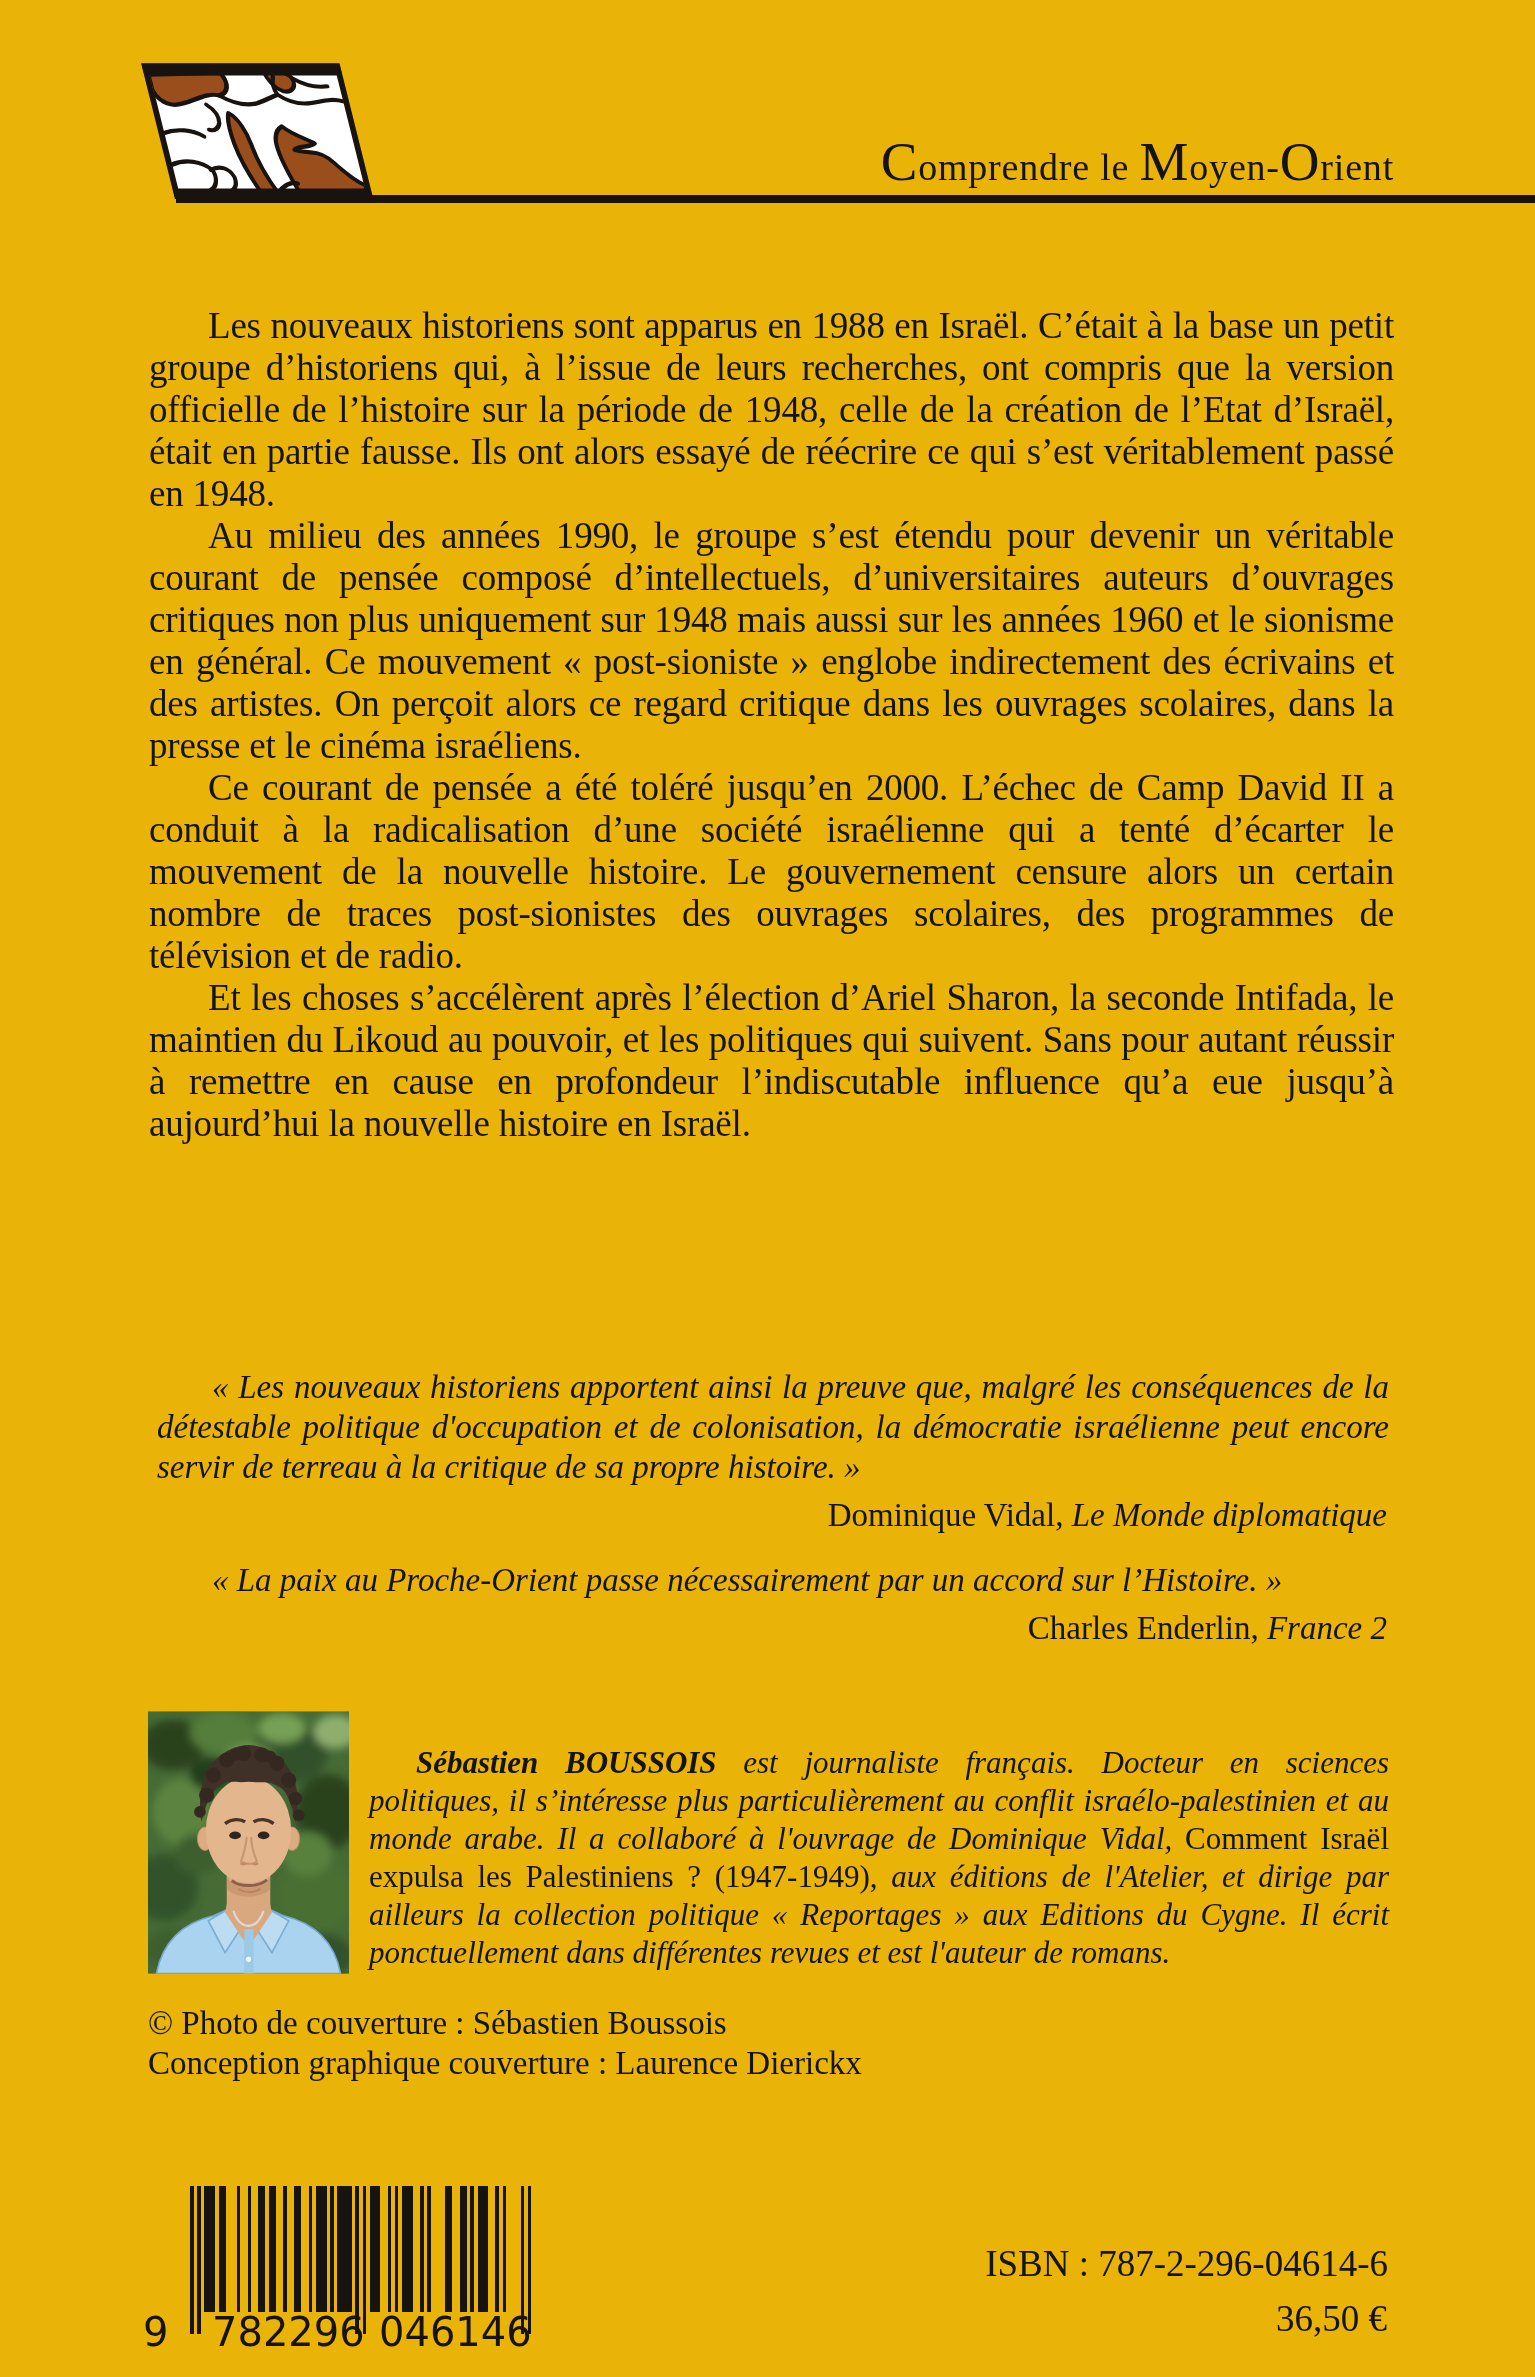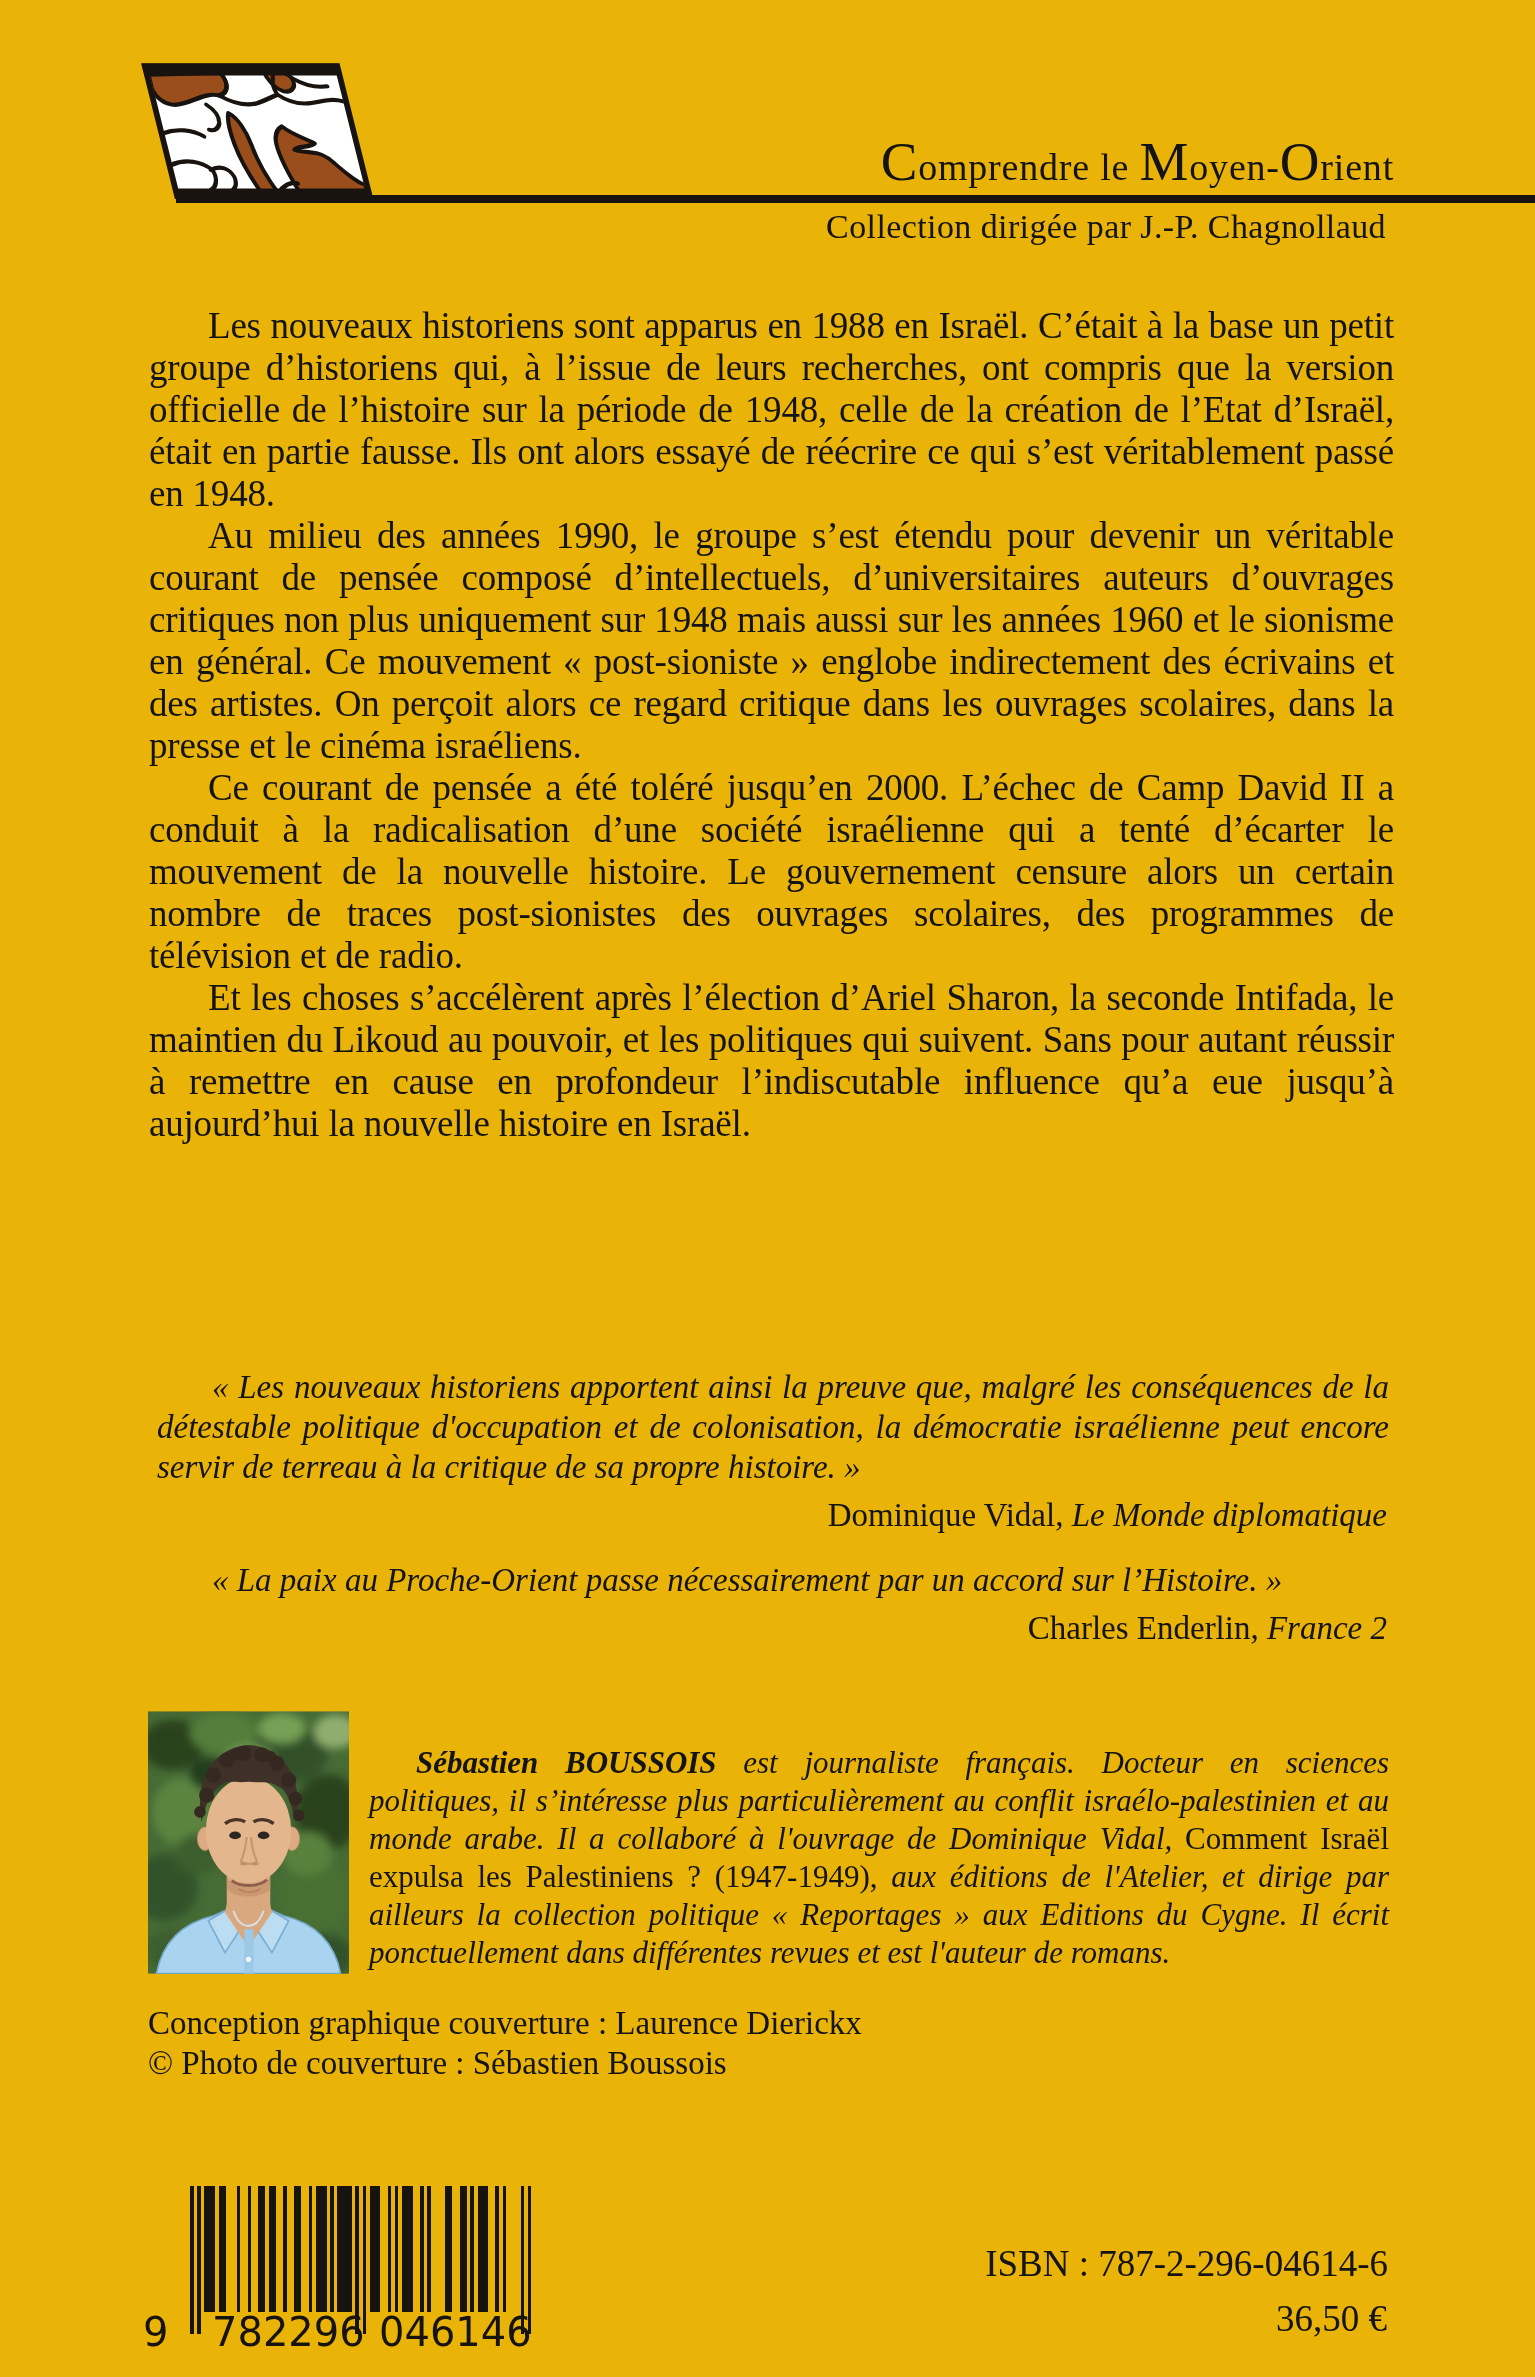--- a/index.html
+++ b/index.html
@@ -81,21 +81,20 @@
         <rect x="-3" y="-3" width="236" height="14" fill="#191310"></rect>
         <rect x="-3" y="146" width="236" height="11" fill="#191310"></rect>
       </g>
     </svg>
   </div>
 
   <div class="rule"></div>
 
   <div class="series-title"><span class="cap">C</span><span>omprendre le </span><span class="cap">M</span><span>oyen-</span><span class="cap">O</span><span>rient</span></div>
 
-  <div class="director">Collection dirigée par J.-P. Chagnollaud</div>
 
   <div class="synopsis">
     <p>Les nouveaux historiens sont apparus en 1988 en Israël. C’était à la base un petit groupe d’historiens qui, à l’issue de leurs recherches, ont compris que la version officielle de l’histoire sur la période de 1948, celle de la création de l’Etat d’Israël, était en partie fausse. Ils ont alors essayé de réécrire ce qui s’est véritablement passé en 1948.</p>
     <p>Au milieu des années 1990, le groupe s’est étendu pour devenir un véritable courant de pensée composé d’intellectuels, d’universitaires auteurs d’ouvrages critiques non plus uniquement sur 1948 mais aussi sur les années 1960 et le sionisme en général. Ce mouvement « post-sioniste » englobe indirectement des écrivains et des artistes. On perçoit alors ce regard critique dans les ouvrages scolaires, dans la presse et le cinéma israéliens.</p>
     <p>Ce courant de pensée a été toléré jusqu’en 2000. L’échec de Camp David II a conduit à la radicalisation d’une société israélienne qui a tenté d’écarter le mouvement de la nouvelle histoire. Le gouvernement censure alors un certain nombre de traces post-sionistes des ouvrages scolaires, des programmes de télévision et de radio.</p>
     <p>Et les choses s’accélèrent après l’élection d’Ariel Sharon, la seconde Intifada, le maintien du Likoud au pouvoir, et les politiques qui suivent. Sans pour autant réussir à remettre en cause en profondeur l’indiscutable influence qu’a eue jusqu’à aujourd’hui la nouvelle histoire en Israël.</p>
   </div>
 
   <div class="quotes">
     <p class="quote">« Les nouveaux historiens apportent ainsi la preuve que, malgré les conséquences de la détestable politique d'occupation et de colonisation, la démocratie israélienne peut encore servir de terreau à la critique de sa propre histoire. »</p>
@@ -169,22 +168,22 @@
       <ellipse cx="114" cy="182" rx="4" ry="2" fill="#c08d66"></ellipse>
       <ellipse cx="128" cy="182" rx="4" ry="2" fill="#c08d66"></ellipse>
       <path d="M100,202 C110,210 132,210 142,201" fill="none" stroke="#8f5f4a" stroke-width="3.5"></path>
       <path d="M108,212 C116,217 126,217 134,212" fill="none" stroke="#b87f63" stroke-width="2"></path>
     </svg>
   </div>
 
   <p class="bio"><span class="bio-name">Sébastien BOUSSOIS</span><span> est journaliste français. Docteur en sciences politiques, il s’intéresse plus particulièrement au conflit israélo-palestinien et au monde arabe. Il a collaboré à l'ouvrage de Dominique Vidal, </span><span class="bio-book">Comment Israël expulsa les Palestiniens ? (1947-1949),</span><span> aux éditions de l'Atelier, et dirige par ailleurs la collection politique « Reportages » aux Editions du Cygne. Il écrit ponctuellement dans différentes revues et est l'auteur de romans.</span></p>
 
   <div class="credits">
+    <div>© Photo de couverture : Sébastien Boussois</div>
     <div>Conception graphique couverture : Laurence Dierickx</div>
-    <div>© Photo de couverture : Sébastien Boussois</div>
   </div>
 
   <div class="barcode-bars">
       <div class="mod bar tall"></div>
       <div class="mod tall"></div>
       <div class="mod bar tall"></div>
       <div class="mod"></div>
       <div class="mod bar"></div>
       <div class="mod bar"></div>
       <div class="mod bar"></div>

